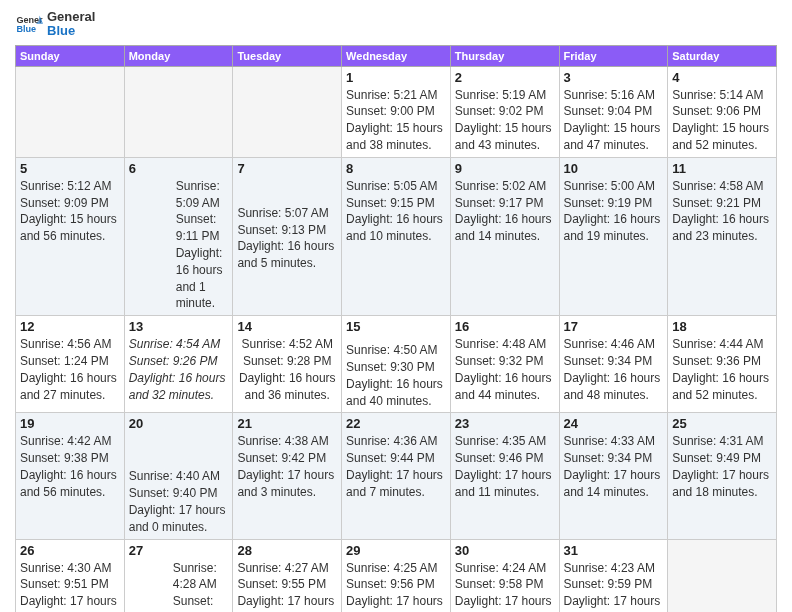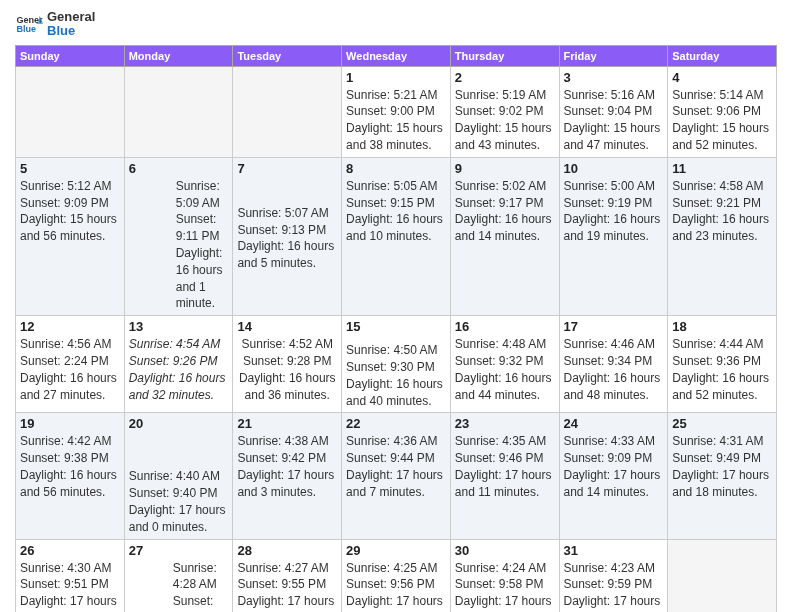--- a/index.html
+++ b/index.html
@@ -206,21 +206,21 @@
             <div class="day-info" style="white-space: pre-line;">Sunrise: 4:58 AM
 Sunset: 9:21 PM
 Daylight: 16 hours
 and 23 minutes.</div>
           </td>
         </tr>
         <tr>
           <td>
             <span class="day-number">12</span>
             <div class="day-info" style="white-space: pre-line;">Sunrise: 4:56 AM
-Sunset: 2:24 PM
+Sunset: 1:24 PM
 Daylight: 16 hours
 and 27 minutes.</div>
           </td>
           <td>
             <span class="day-number">13</span>
             <div class="day-info" style="white-space: pre-line; font-style: italic;">Sunrise: 4:54 AM
 Sunset: 9:26 PM
 Daylight: 16 hours
 and 32 minutes.</div>
           </td>
@@ -292,21 +292,21 @@
           <td>
             <span class="day-number">23</span>
             <div class="day-info" style="white-space: pre-line;">Sunrise: 4:35 AM
 Sunset: 9:46 PM
 Daylight: 17 hours
 and 11 minutes.</div>
           </td>
           <td>
             <span class="day-number">24</span>
             <div class="day-info" style="white-space: pre-line;">Sunrise: 4:33 AM
-Sunset: 9:09 PM
+Sunset: 9:34 PM
 Daylight: 17 hours
 and 14 minutes.</div>
           </td>
           <td>
             <span class="day-number">25</span>
             <div class="day-info" style="white-space: pre-line;">Sunrise: 4:31 AM
 Sunset: 9:49 PM
 Daylight: 17 hours
 and 18 minutes.</div>
           </td>

